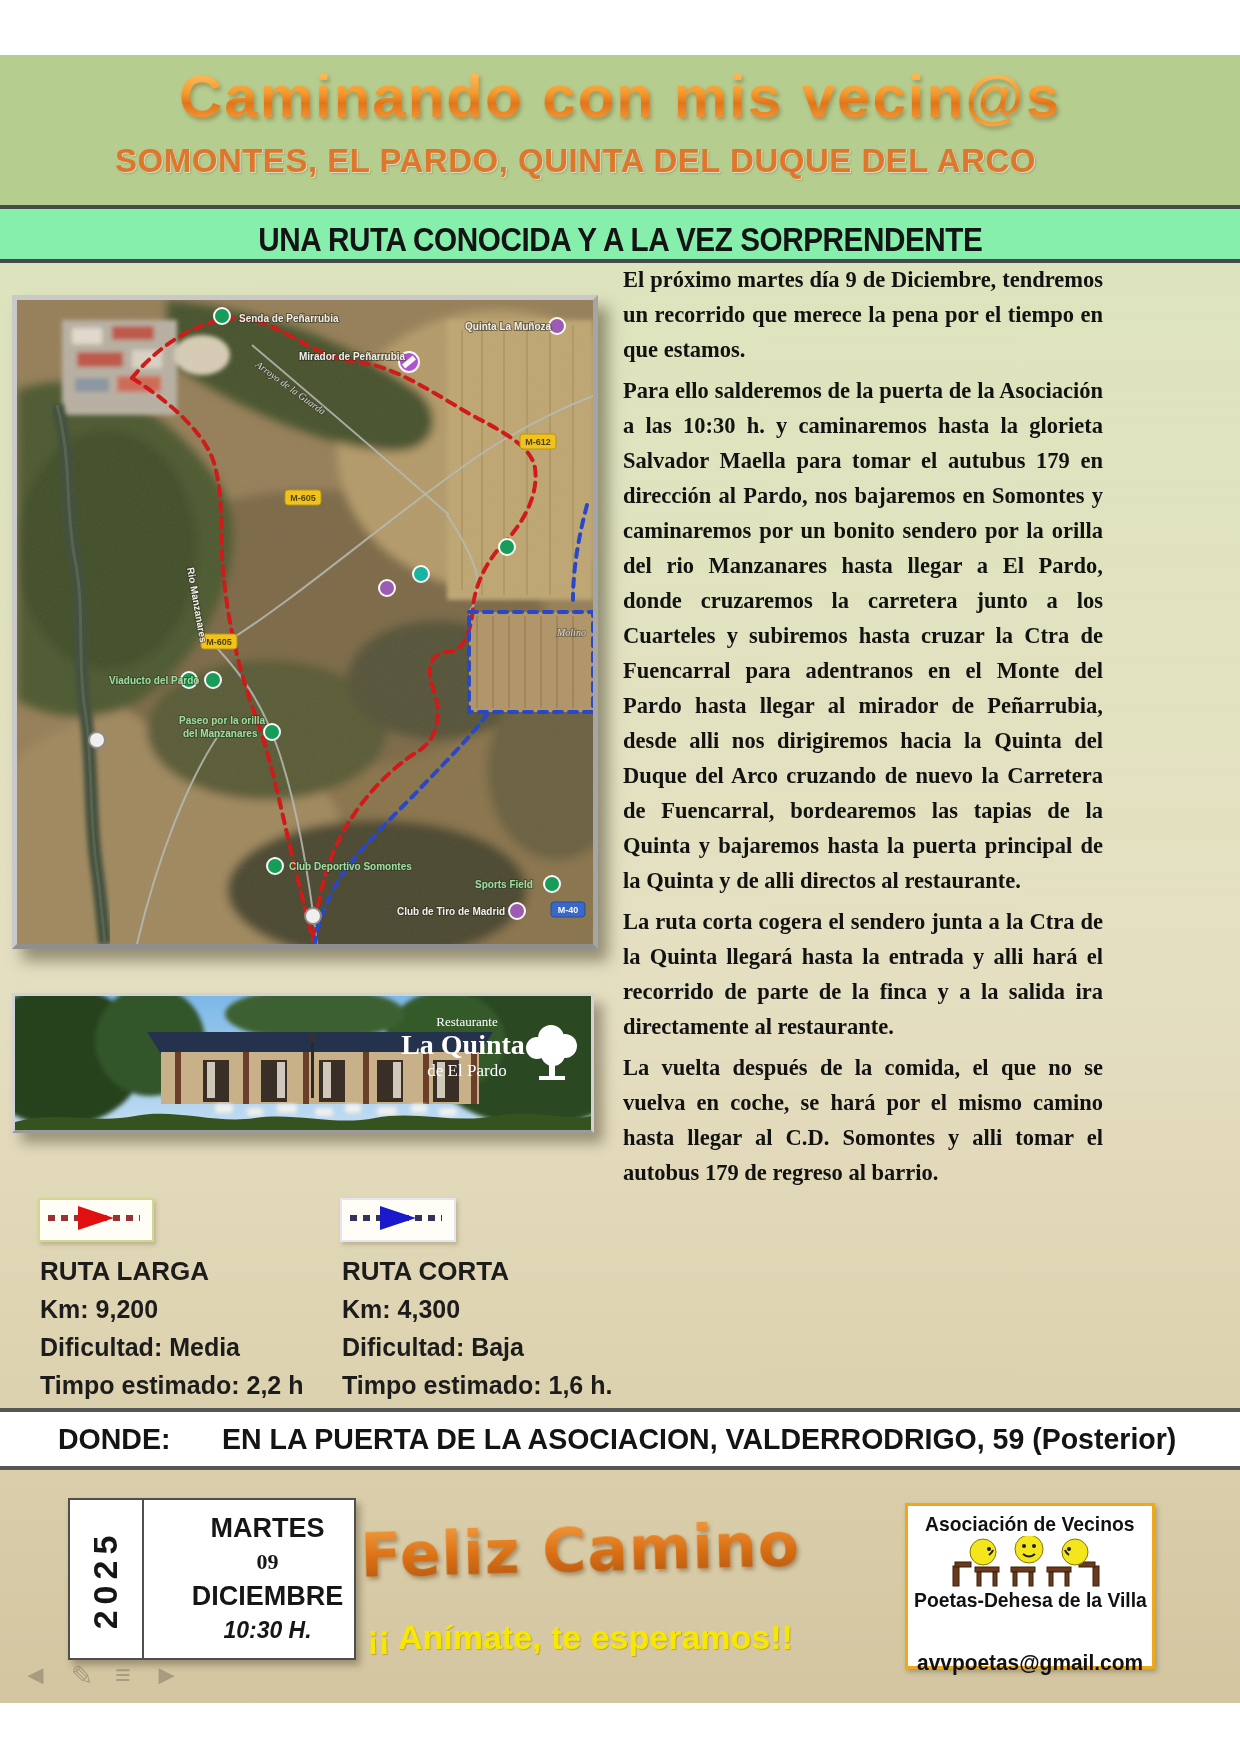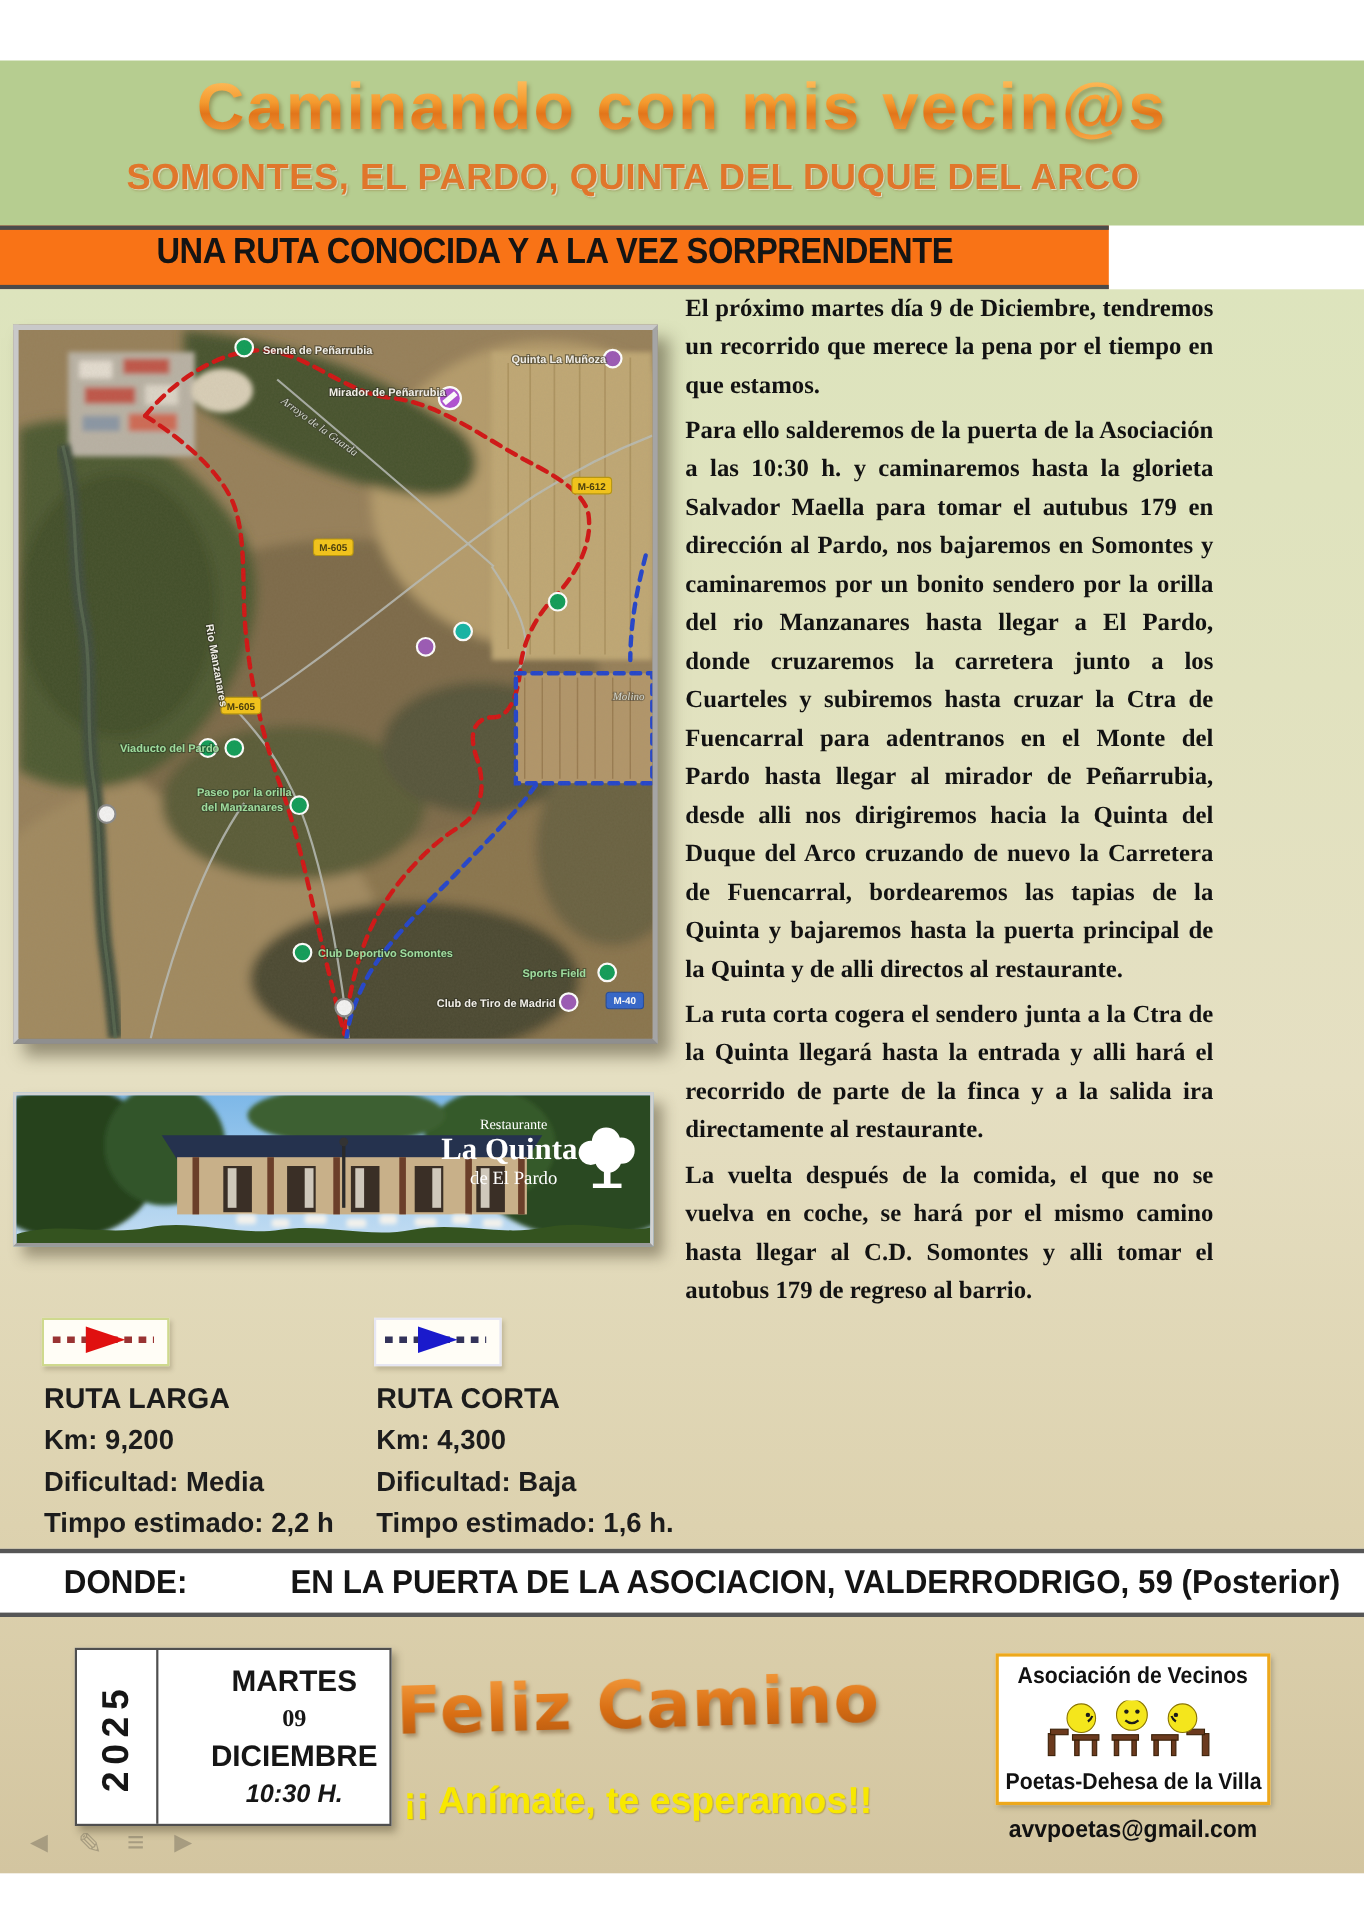--- a/index.html
+++ b/index.html
@@ -11,23 +11,23 @@
   .event-title{position:absolute;left:0;top:62px;width:1240px;text-align:center;
     font-size:60px;font-weight:bold;letter-spacing:2px;
     background:linear-gradient(180deg,#ffc466 8%,#f49a2e 45%,#e2751a 60%,#f8a845 95%);
     -webkit-background-clip:text;background-clip:text;color:transparent;
     filter:drop-shadow(2px 3px 2px rgba(90,60,10,.35));}
   .event-subtitle{position:absolute;left:0;top:142px;width:1151px;text-align:center;
     font-size:33px;font-weight:bold;color:#e0762b;letter-spacing:.5px;
     text-shadow:1px 1px 0 rgba(255,255,255,.55), 2px 2px 2px rgba(120,70,10,.25);}
 
   
-  .route-banner{position:absolute;left:0;top:205px;width:1008px;height:58px;background:#f97316;
+  .route-banner{position:absolute;left:0;top:205px;width:1240px;height:58px;background:#86efac;
     border-top:4px solid #4a4a4a;border-bottom:4px solid #4a4a4a;box-sizing:border-box;
-    display:flex;align-items:flex-start;justify-content:center;}
+    display:flex;align-items:flex-end;justify-content:center;}
   .route-banner span{font-size:33px;font-weight:bold;color:#141414;transform:scaleX(.9);
     letter-spacing:-.5px;white-space:nowrap;}
 
   
   .content-bg{position:absolute;left:0;top:263px;width:1240px;height:1440px;
     background:linear-gradient(180deg,#dde4bd 0%,#e1e2bf 25%,#e5dfc2 50%,#ddd2af 78%,#d3c5a0 100%);}
 
   
   .map-frame{position:absolute;left:12px;top:295px;width:576px;height:644px;
     border:5px solid #c9c9c9;border-right-color:#a5a5a5;border-bottom-color:#8f8f8f;
@@ -62,21 +62,21 @@
   .ri-short{left:342px;top:1252px;}
 
   
   .desc-col{position:absolute;left:617px;top:256px;width:492px;color:#121212;
     font-weight:bold;font-size:22.5px;line-height:35px;text-align:justify;}
   .desc-col p{margin:6px;font-family:Liberation Serif, serif;}
 
   
   .where-strip{position:absolute;left:0;top:1408px;width:1240px;height:62px;background:#ffffff;
     border-top:4px solid #565656;border-bottom:4px solid #565656;box-sizing:border-box;
-    display:flex;align-items:center;gap:42px;}
+    display:flex;align-items:center;}
   .where-strip .wl{font-size:30px;font-weight:bold;color:#141414;margin-left:58px;transform:scaleX(.95);transform-origin:left;}
   .where-strip .wt{font-size:30px;font-weight:bold;color:#141414;margin-left:46px;transform:scaleX(.95);transform-origin:left;white-space:nowrap;}
 
   
   .date-card{position:absolute;left:68px;top:1498px;width:284px;height:158px;background:#ffffff;
     border:2px solid #4f4f4f;box-shadow:4px 5px 7px rgba(70,62,40,.4);display:flex;}
   .date-year{width:72px;border-right:2px solid #4f4f4f;display:flex;align-items:center;justify-content:center;}
   .date-year span{transform:rotate(-90deg);font-size:34px;font-weight:bold;letter-spacing:6px;color:#161616;white-space:nowrap;}
   .date-main{flex:1;display:flex;flex-direction:column;align-items:center;justify-content:center;
     color:#161616;font-weight:bold;line-height:34px;padding-left:37px;}
@@ -85,23 +85,23 @@
 
   .slogan{position:absolute;left:340px;top:1515px;width:480px;text-align:center;
     font-family:"DejaVu Sans",sans-serif;font-weight:bold;font-size:60px;letter-spacing:1px;
     transform:rotate(-1.5deg);
     background:linear-gradient(180deg,#f2983a 10%,#d96f14 55%,#b85a10 90%);
     -webkit-background-clip:text;background-clip:text;color:transparent;
     filter:drop-shadow(2px 3px 2px rgba(90,50,10,.4));}
   .invite-line{position:absolute;left:340px;top:1618px;width:480px;text-align:center;
     font-size:34px;font-weight:bold;color:#f8e800;text-shadow:1px 1px 1px rgba(150,120,0,.45);}
 
-  .assoc-box{position:absolute;left:905px;top:1503px;width:250px;height:138px;background:#ffffff;
+  .assoc-box{position:absolute;left:905px;top:1503px;width:250px;height:166px;background:#ffffff;
     border:3px solid #eda81c;box-shadow:2px 3px 5px rgba(70,62,40,.35);
-    display:flex;flex-direction:column;align-items:center;justify-content:space-between;
+    display:flex;flex-direction:column;align-items:center;
     padding:6px 4px;box-sizing:border-box;}
   .assoc-box .al{font-size:21px;font-weight:bold;color:#111;white-space:nowrap;transform:scaleX(.92);}
   .assoc-email{position:absolute;left:905px;top:1650px;width:250px;text-align:center;
     font-size:22px;font-weight:bold;color:#111;transform:scaleX(.95);}
 
   .viewer-nav{position:absolute;left:22px;top:1660px;display:flex;gap:22px;}
   .viewer-nav span{font-size:27px;color:rgba(95,90,75,.38);cursor:default;}
 </style>
 </head>
 <body>

